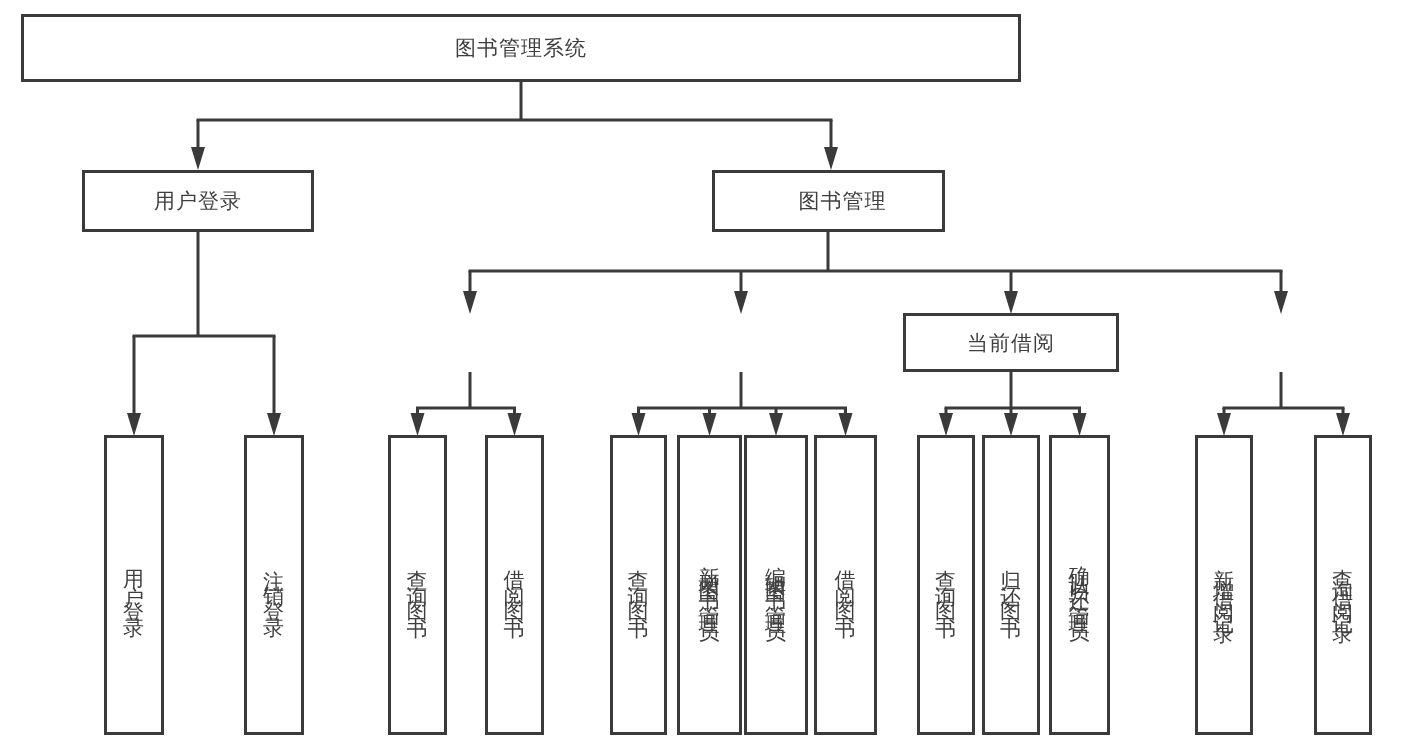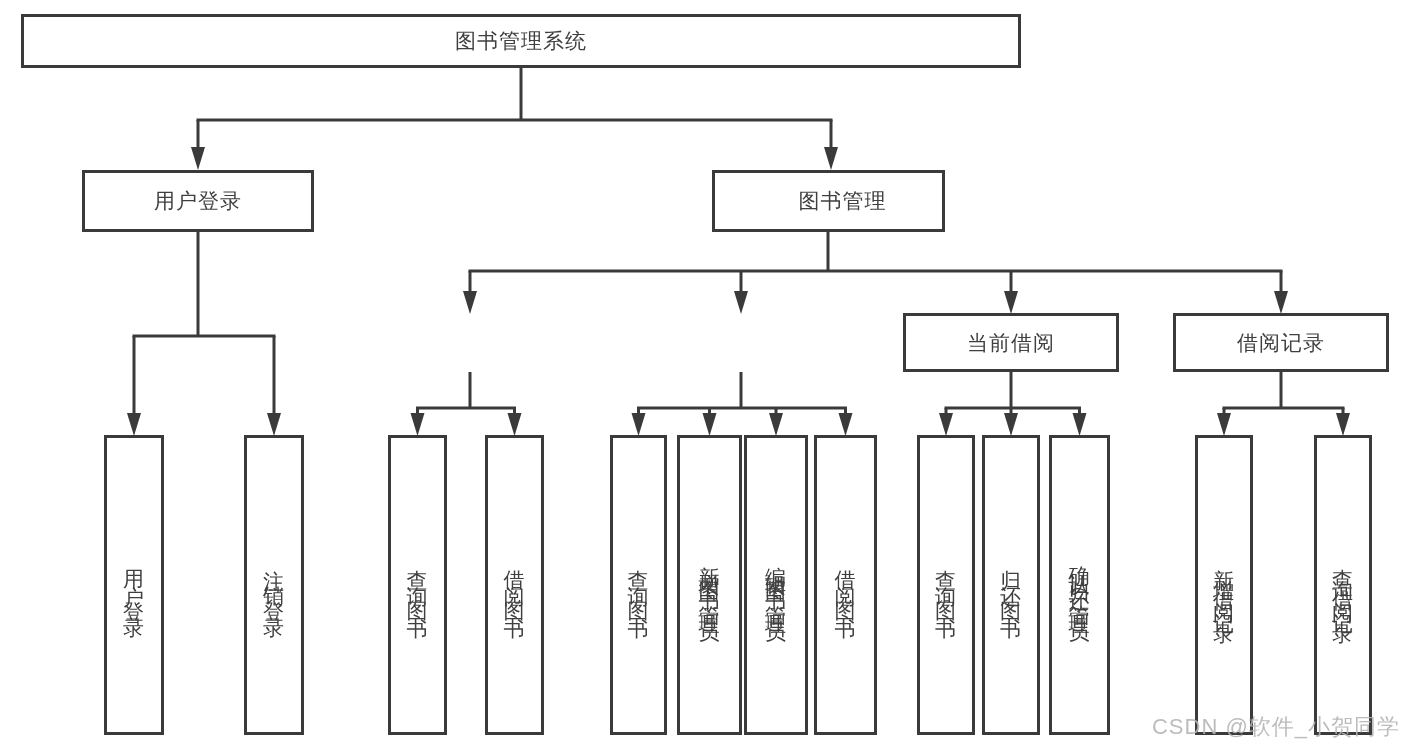--- a/index.html
+++ b/index.html
@@ -14,21 +14,21 @@
   }
   .hlabel{font-size:21px;color:#3f3f3f;letter-spacing:1px;white-space:nowrap;}
   .vlabel{
     writing-mode:vertical-rl;font-size:21px;color:#3f3f3f;white-space:nowrap;
     line-height:1;
   }
   .len4{letter-spacing:16px;}
   .len6{letter-spacing:11px;}
   .len9{letter-spacing:8px;}
   
-  .b-root{left:21px;top:14px;width:1000px;height:54px;}
+  .b-root{left:21px;top:14px;width:1000px;height:68px;}
   .b-l2a{left:82px;top:170px;width:232px;height:62px;}
   .b-l2b{left:712px;top:170px;width:233px;height:62px;padding-left:28px;}
   .b-l3{top:313px;height:59px;width:216px;}
   .b-l3-1{left:362px;} .b-l3-2{left:633px;} .b-l3-3{left:903px;} .b-l3-4{left:1173px;}
   .leaf{top:435px;height:300px;}
   .lf1{left:104px;width:60px;}  .lf2{left:244px;width:60px;}
   .lf3{left:388px;width:59px;}  .lf4{left:485px;width:59px;}
   .lf5{left:610px;width:57px;}  .lf6{left:677px;width:65px;}
   .lf7{left:744px;width:64px;}  .lf8{left:814px;width:63px;}
   .lf9{left:917px;width:58px;}  .lf10{left:982px;width:58px;}
@@ -118,23 +118,20 @@
   <div class="box b-l2a">
     <span class="hlabel">用户登录</span>
   </div>
   <div class="box b-l2b">
     <span class="hlabel">图书管理</span>
   </div>
 
   <div class="box b-l3 b-l3-3">
     <span class="hlabel">当前借阅</span>
   </div>
-  <div class="box b-l3 b-l3-4">
-    <span class="hlabel">借阅记录</span>
-  </div>
 
   <div class="box leaf lf1">
     <span class="vlabel len4">用户登录</span>
   </div>
   <div class="box leaf lf2">
     <span class="vlabel len4">注销登录</span>
   </div>
 
   <div class="box leaf lf3">
     <span class="vlabel len4">查询图书</span>
@@ -166,15 +163,14 @@
     <span class="vlabel len9">确认归还（管理员）</span>
   </div>
 
   <div class="box leaf lf12">
     <span class="vlabel len6">新增借阅记录</span>
   </div>
   <div class="box leaf lf13">
     <span class="vlabel len6">查询借阅记录</span>
   </div>
 
-  <div id="watermark">CSDN @软件_小贺同学</div>
 
 </div>
 
 </body></html>

